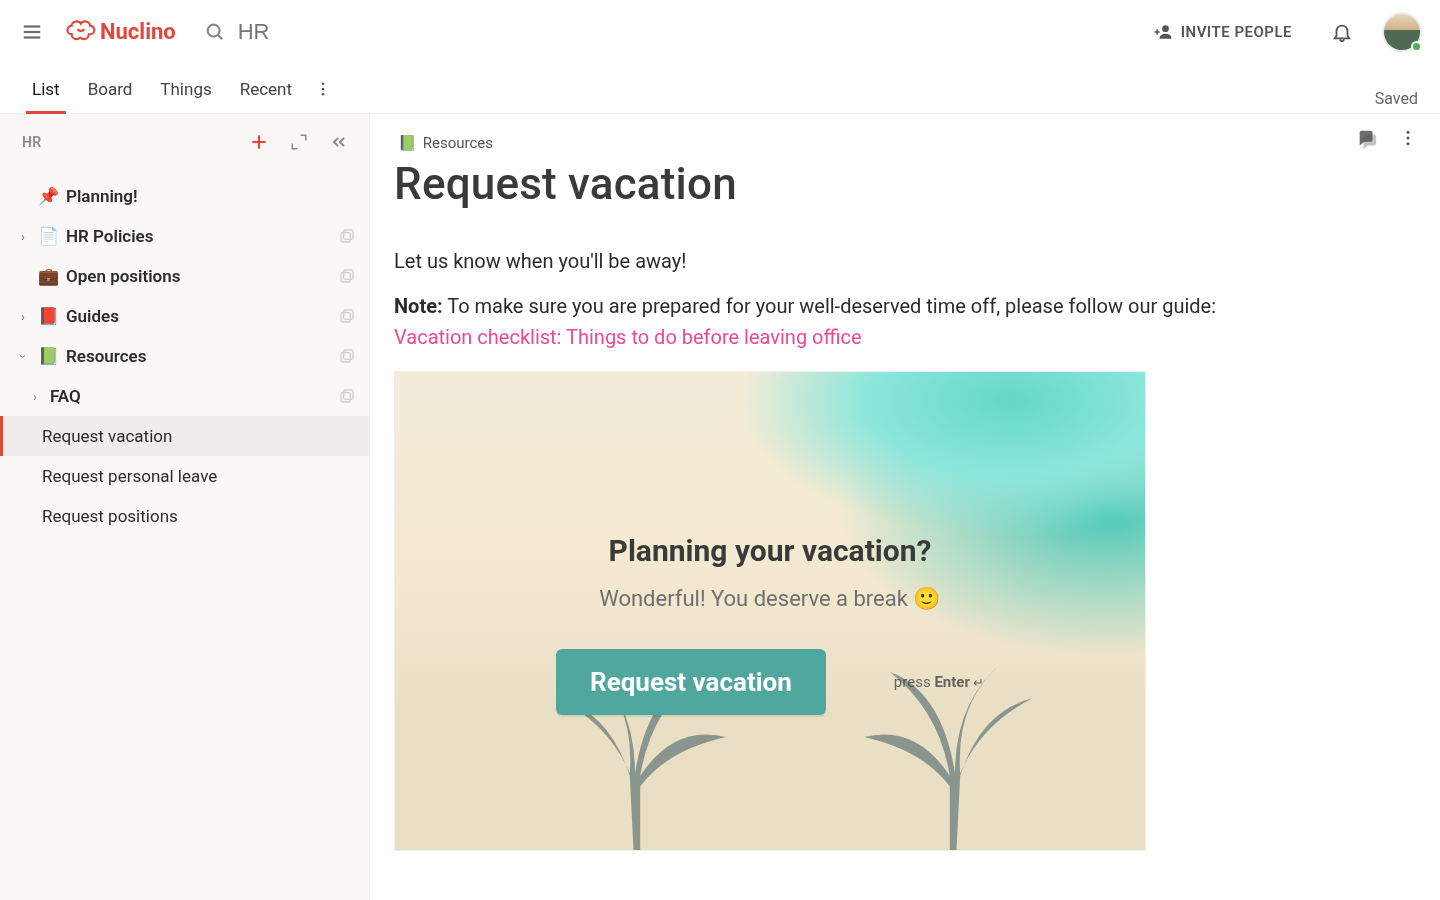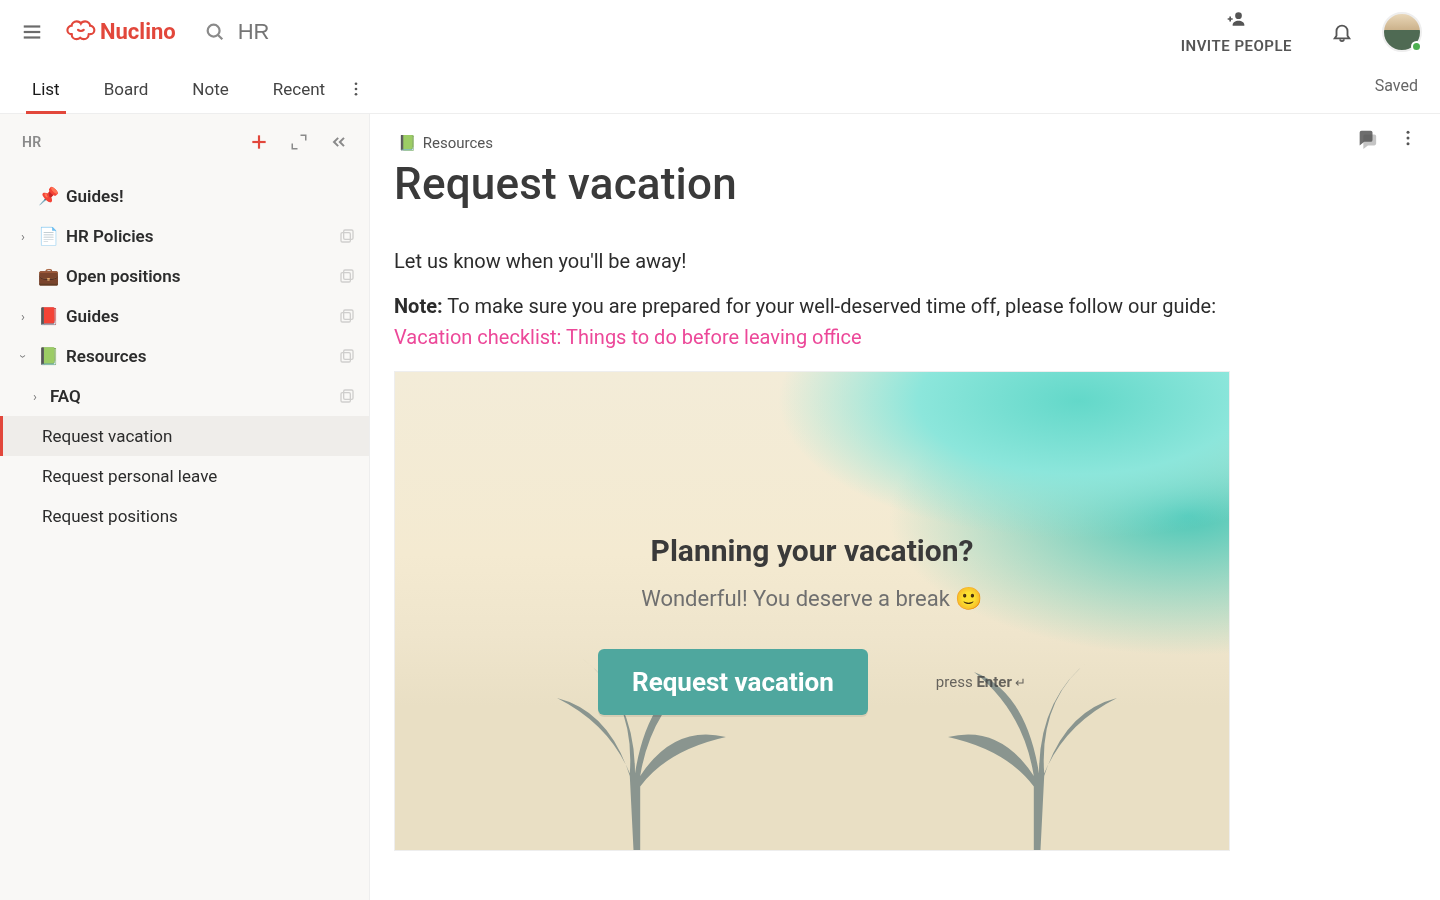--- a/index.html
+++ b/index.html
@@ -25,40 +25,40 @@
     display:flex; align-items:center; justify-content:center;
     color:#6b6b6b; cursor:pointer; border-radius:4px;
   }
   .logo { display:flex; align-items:center; margin-left:12px; }
   .logo-text { font-weight:700; font-size:22px; color:#e2473b; }
   .search-wrap { display:flex; align-items:center; gap:12px; margin-left:28px; color:#8a8a8a;}
   .search-wrap input {
     border:none; outline:none; font-size:22px; color:#8a8a8a; width:220px; background:transparent;
   }
   .top-spacer { flex:1; }
-  .invite { display:flex; align-items:center; gap:8px; color:#555; font-weight:600; letter-spacing:.5px; font-size:15px; cursor:pointer; padding:6px 10px;flex-direction:column; }
+  .invite { display:flex; align-items:center; gap:8px; color:#555; font-weight:600; letter-spacing:.5px; font-size:15px; cursor:pointer; padding:6px 10px; }
   .bell { margin:0 18px; }
   .avatar-wrap { position:relative; width:40px; height:40px; }
   .avatar { width:40px; height:40px; border-radius:50%; background:linear-gradient(180deg,#e9d7b8 0%, #cbb18a 45%, #4f6a53 45%, #4f6a53 100%); border:2px solid #eee; }
   .presence-dot { position:absolute; right:0; bottom:0; width:11px; height:11px; border-radius:50%; background:#4caf50; border:2px solid #fff; }
 
   
   .tabbar {
     height: 50px;
     display:flex; align-items:center;
     padding: 0 18px;
     border-bottom:1px solid #eee;
     position:relative;
   }
-  .tabs { display:flex; gap:44px; padding-left:14px;}
+  .tabs { display:flex; gap:28px; padding-left:14px;}
   .tab { font-size:17px; color:#444; cursor:pointer; padding:12px 0; }
   .tab.active { color:#1a1a1a; position:relative; }
   .tab.active::after { content:""; position:absolute; left:-6px; right:-6px; bottom:-3px; height:3px; background:#e2473b; }
   .tab-more { margin-left:22px; color:#666; cursor:pointer; }
-  .saved { position:absolute; right:22px; top:12px; color:#666; font-size:16px; }
+  .saved { position:absolute; right:22px; top:25px; color:#666; font-size:16px; }
 
   
   .main { display:flex; height:calc(900px - 64px - 50px); }
   .sidebar {
     width:370px; min-width:370px;
     background:#f9f8f6; border-right:1px solid #eee;
     display:flex; flex-direction:column;
   }
   .sidebar-head {
     height:56px; display:flex; align-items:center; justify-content:space-between; padding:0 12px 0 22px;
@@ -94,21 +94,21 @@
     width:880px; margin:20px auto 0 24px; padding:0 0 0 0;
   }
   .doc-crumb { display:flex; align-items:center; gap:6px; font-size:15px; color:#555; margin:4px 0 6px 4px;}
   .doc-title { font-size:44px; font-weight:500; color:#3a3a3a; margin:4px 0 36px 0; letter-spacing:.2px;}
   .doc-body p { font-size:20px; line-height:1.55; margin-bottom:14px; color:#2c2c2c;}
   .doc-body a { color:#ec4899; text-decoration:none; }
   .doc-body .note-label { font-weight:700; }
 
   
   .embed {
-    margin-top:18px; width:836px; height:480px; border:1px solid #eee;
+    margin-top:18px; width:752px; height:480px; border:1px solid #eee;
     position:relative; overflow:hidden;
     background:
       radial-gradient(ellipse 60% 48% at 82% 6%, #63d8c9 0%, #8ce6db 32%, rgba(140,230,219,0) 60%),
       radial-gradient(ellipse 55% 45% at 95% 30%, #4ec8b8 0%, rgba(78,200,184,0) 65%),
       linear-gradient(180deg, #f3ecd8 0%, #f4ead1 38%, #efe5cc 55%, #e9dfc4 70%, #e9dfc4 100%);
   }
   .embed .palm {
     position:absolute; bottom:-30px; opacity:.55; filter:blur(.5px);
     color:#3d5a64;
   }
@@ -183,21 +183,21 @@
   <div class="avatar-wrap">
     <div class="avatar"></div>
     <div class="presence-dot"></div>
   </div>
 </div>
 
 <div class="tabbar">
   <div class="tabs">
     <div class="tab active">List</div>
     <div class="tab">Board</div>
-    <div class="tab">Note</div>
+    <div class="tab">Things</div>
     <div class="tab">Recent</div>
   </div>
   <div class="tab-more">
     <svg width="18" height="18" viewBox="0 0 24 24" fill="#555">
       <circle cx="12" cy="5" r="1.8"></circle>
         <circle cx="12" cy="12" r="1.8"></circle>
         <circle cx="12" cy="19" r="1.8"></circle>
     </svg>
   </div>
   <div class="saved">Saved</div>
@@ -227,21 +227,21 @@
               <polyline points="18 17 13 12 18 7"></polyline>
           </svg>
         </div>
       </div>
     </div>
 
     <div class="tree">
       <div class="tree-row">
         <span class="chev"></span>
         <span class="emoji">📌</span>
-        <span class="label">Guides!</span>
+        <span class="label">Planning!</span>
       </div>
 
       <div class="tree-row">
         <span class="chev">›</span>
         <span class="emoji">📄</span>
         <span class="label">HR Policies</span>
         <span class="collection">
           <svg class="collection-svg" viewBox="0 0 24 24" fill="none" stroke="#555" stroke-width="2">
               <rect x="7" y="3" width="14" height="14" rx="2"></rect>
               <rect x="3" y="7" width="14" height="14" rx="2"></rect>

